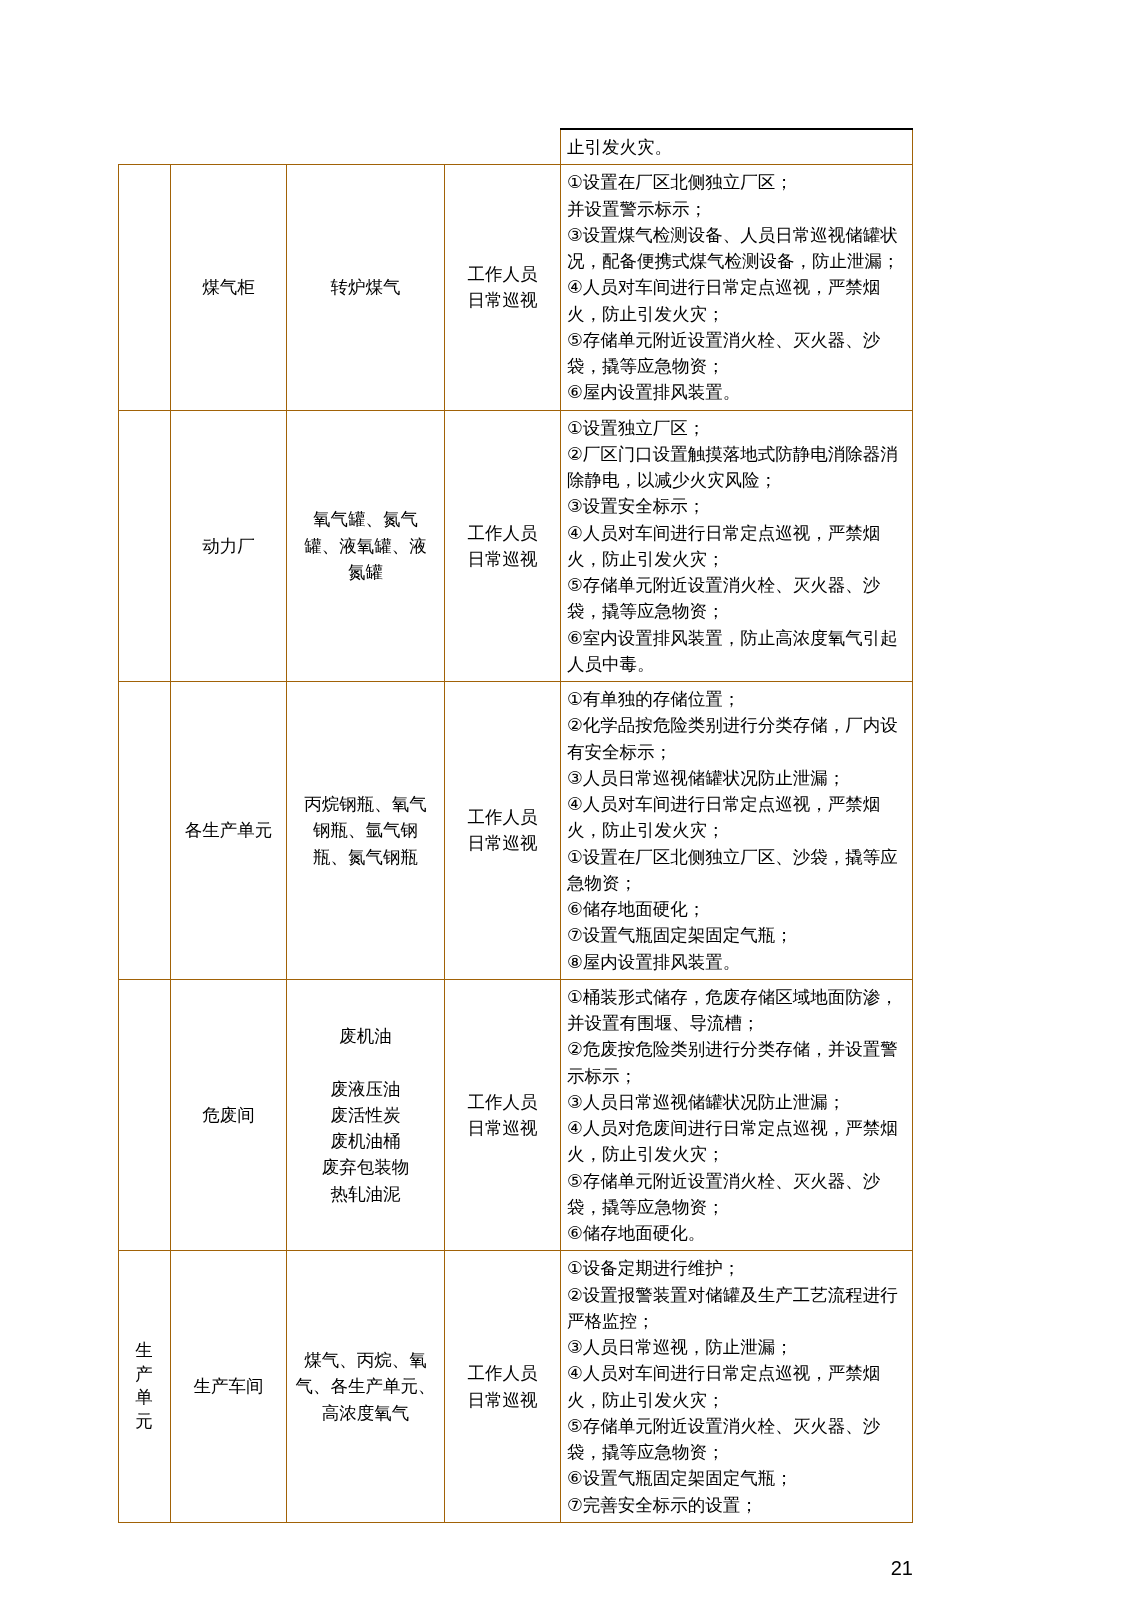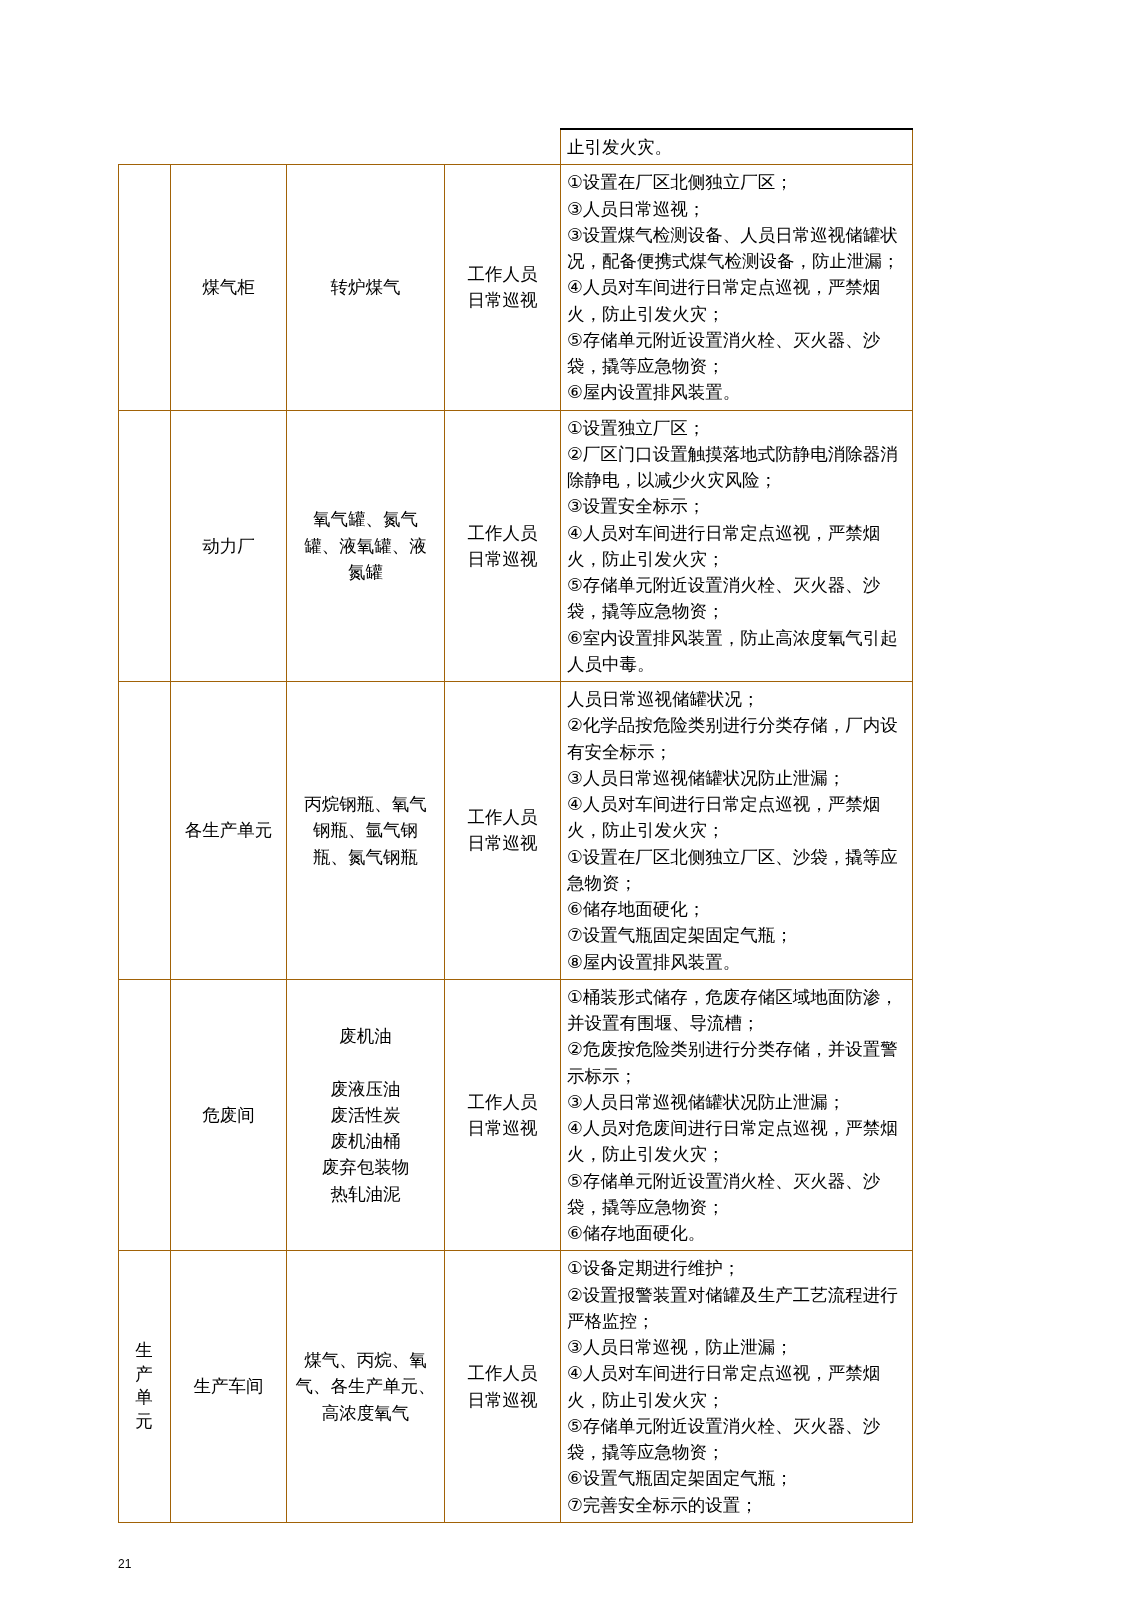--- a/index.html
+++ b/index.html
@@ -67,22 +67,22 @@
     line-height: 1.5;
   }
   .measure-line {
     display: block;
     text-indent: 0;
   }
   .matter-line { display: block; }
   .patrol-line { display: block; }
   .page-number {
     margin-top: 34px;
-    text-align: left;
-    font-size: 12px;
+    text-align: right;
+    font-size: 20px;
   }
   .cont-text {
     padding-left: 6px;
   }
   
   .lead-blank {
     border-left: none !important;
     border-top: none !important;
     border-bottom: none !important;
     border-right: none !important;
@@ -116,21 +116,21 @@
         <td class="center-cell">煤气柜</td>
         <td class="matter-cell">
           <span class="matter-line">转炉煤气</span>
         </td>
         <td class="center-cell">
           <span class="patrol-line">工作人员</span>
           <span class="patrol-line">日常巡视</span>
         </td>
         <td class="measure-cell">
           <span class="measure-line">①设置在厂区北侧独立厂区；</span>
-          <span class="measure-line">③人员日常巡视；</span>
+          <span class="measure-line">并设置警示标示；</span>
           <span class="measure-line">③设置煤气检测设备、人员日常巡视储罐状况，配备便携式煤气检测设备，防止泄漏；</span>
           <span class="measure-line">④人员对车间进行日常定点巡视，严禁烟火，防止引发火灾；</span>
           <span class="measure-line">⑤存储单元附近设置消火栓、灭火器、沙袋，撬等应急物资；</span>
           <span class="measure-line">⑥屋内设置排风装置。</span>
         </td>
       </tr>
 
       <tr>
         <td class="unit-cell"></td>
         <td class="center-cell">动力厂</td>
@@ -159,21 +159,21 @@
         <td class="matter-cell">
           <span class="matter-line">丙烷钢瓶、氧气</span>
           <span class="matter-line">钢瓶、氩气钢</span>
           <span class="matter-line">瓶、氮气钢瓶</span>
         </td>
         <td class="center-cell">
           <span class="patrol-line">工作人员</span>
           <span class="patrol-line">日常巡视</span>
         </td>
         <td class="measure-cell">
-          <span class="measure-line">人员日常巡视储罐状况；</span>
+          <span class="measure-line">①有单独的存储位置；</span>
           <span class="measure-line">②化学品按危险类别进行分类存储，厂内设有安全标示；</span>
           <span class="measure-line">③人员日常巡视储罐状况防止泄漏；</span>
           <span class="measure-line">④人员对车间进行日常定点巡视，严禁烟火，防止引发火灾；</span>
           <span class="measure-line">①设置在厂区北侧独立厂区、沙袋，撬等应急物资；</span>
           <span class="measure-line">⑥储存地面硬化；</span>
           <span class="measure-line">⑦设置气瓶固定架固定气瓶；</span>
           <span class="measure-line">⑧屋内设置排风装置。</span>
         </td>
       </tr>
 

